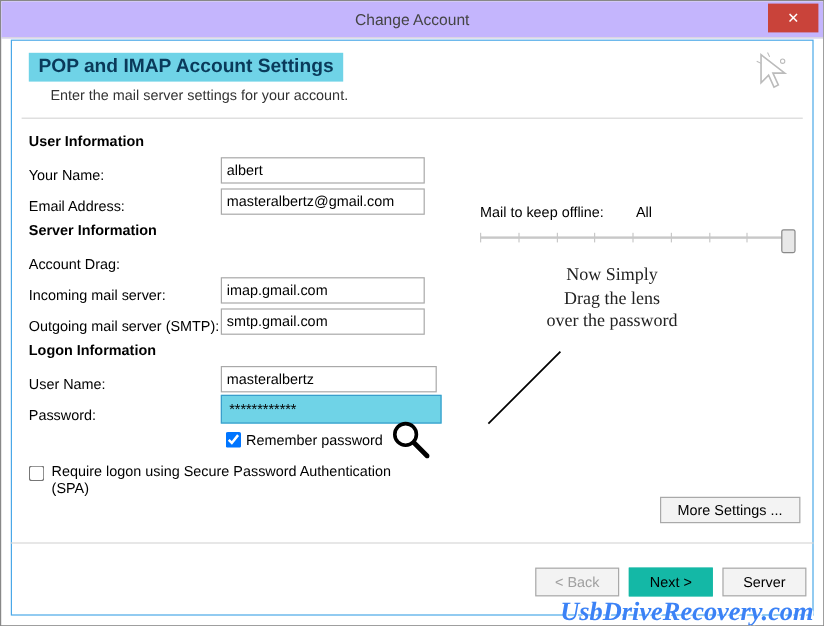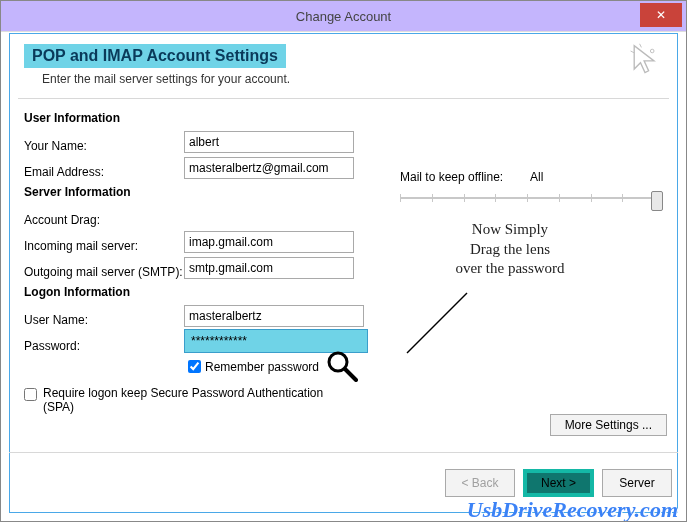--- a/index.html
+++ b/index.html
@@ -32,21 +32,21 @@
 .slider-track{position:relative;height:24px;margin:2px 0 0 0}
 .slider-line{position:absolute;top:7px;left:0;right:8px;height:2px;background:#c8c8c8}
 .slider-ticks{position:absolute;top:4px;left:0;right:8px;display:flex;justify-content:space-between}
 .slider-ticks span{width:1px;height:8px;background:#c8c8c8}
 .slider-thumb{position:absolute;top:1px;right:0;width:10px;height:18px;background:#e8e8e8;border:1px solid #888;border-radius:2px}
 .callout{position:absolute;top:186px;left:410px;width:180px;text-align:center;font-family:Georgia,serif;font-size:15px;line-height:1.3;color:#222}
 .callout-line{position:absolute;top:254px;left:392px;width:70px;height:70px}
 .more-btn{position:absolute;right:10px;bottom:76px}
 .btn{border:1px solid #a9a9a9;background:#f3f3f3;padding:3px 14px;font-family:inherit;font-size:12px;min-width:70px}
 .btn:disabled{color:#a0a0a0}
-.btn.primary{border:4px solid #14b8a6;background:#0f766e}
+.btn.primary{border:2px solid #14b8a6;background:#14b8a6}
 hr.sep2{position:absolute;left:8px;right:8px;bottom:62px;border:none;border-top:1px solid #d8d8d8}
 .nav-row{position:absolute;right:14px;bottom:24px;display:flex;gap:8px}
 .watermark{position:absolute;right:8px;bottom:-2px;font-family:Liberation Serif, serif;font-style:italic;font-weight:bold;font-size:22px;color:#3b82f6;text-shadow:1px 1px 0 #fff}
 .lens{position:absolute;left:316px;top:316px;width:32px;height:32px;pointer-events:none}
 </style>
 </head>
 <body>
 
 <div class="frame">
 
@@ -105,21 +105,21 @@
     <div class="row">
       <label>Password:</label>
       <input class="pw-field" value="************" style="">
     </div>
     <div class="chk-row">
       <input type="checkbox" checked="" style="">
       <span>Remember password</span>
     </div>
     <div class="spa-row">
       <input type="checkbox" style="">
-      <span style="max-width:300px">Require logon keep Secure Password Authentication (SPA)</span>
+      <span style="max-width:300px">Require logon using Secure Password Authentication (SPA)</span>
     </div>
 
     <div class="right-panel">
       <div class="mail-keep">
         <span class="mail-keep-label">Mail to keep offline:</span>
         <span>All</span>
       </div>
       <div class="slider-track">
         <div class="slider-line"></div>
         <div class="slider-ticks">

